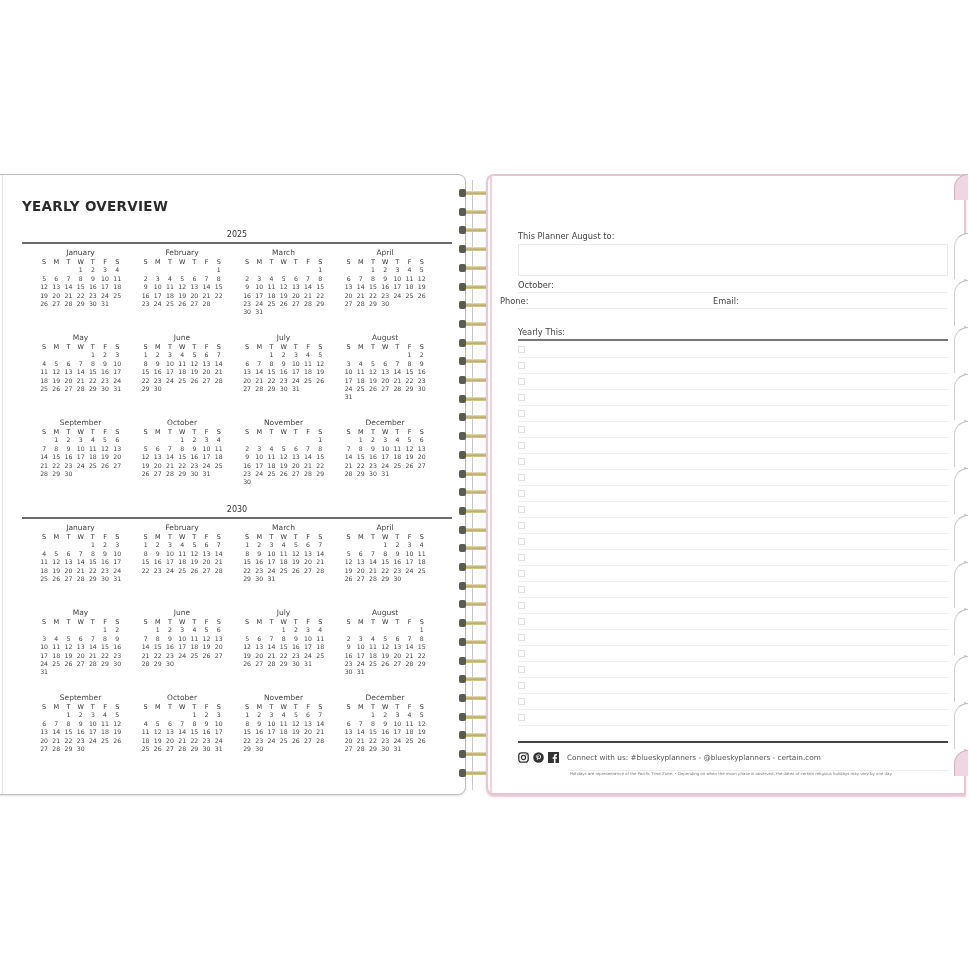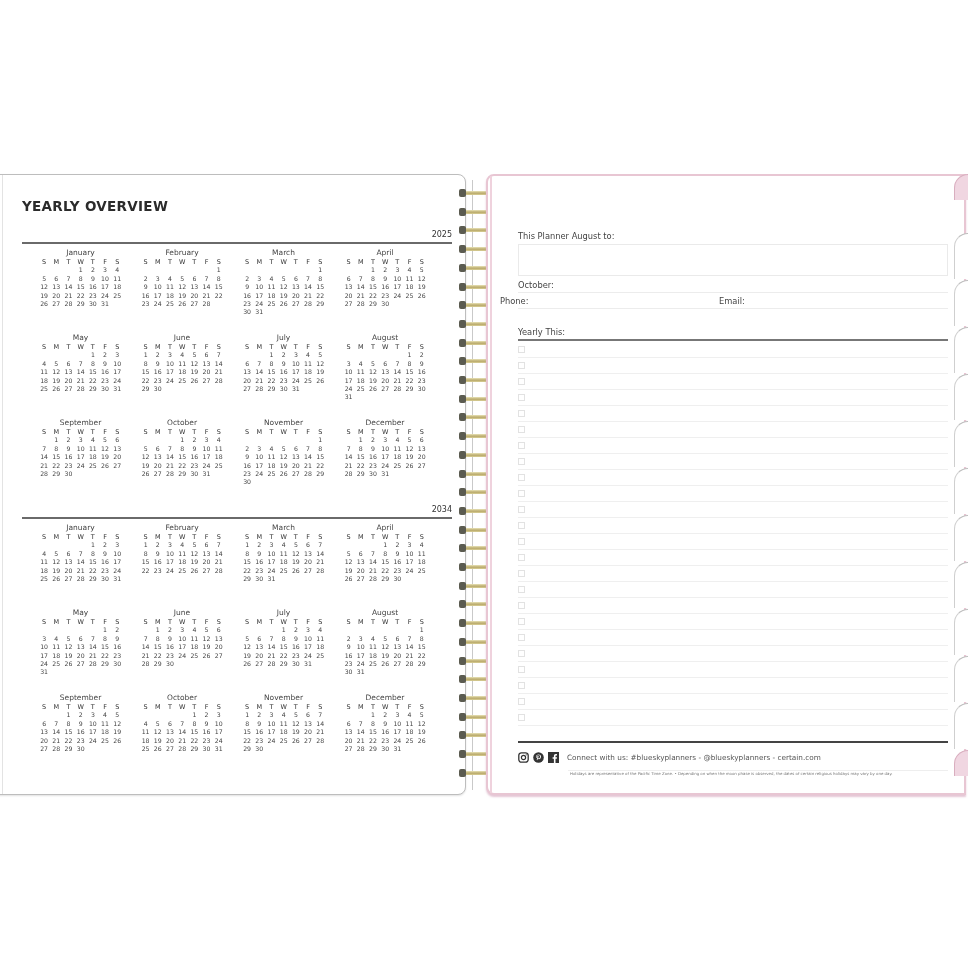--- a/index.html
+++ b/index.html
@@ -10,21 +10,21 @@
     position: absolute; left: -4px; top: 174px; width: 470px; height: 621px;
     background: #fff; border: 1px solid #bdbdbd; border-radius: 0 8px 8px 0;
     box-shadow: 0 1px 2px rgba(0,0,0,0.12);
   }
   .left-page .inner-edge { position:absolute; left:0; top:0; width:6px; height:100%; border-right:1px solid #e3e3e3; }
   .title {
     position: absolute; left: 25px; top: 23px; font-size: 13.5px; font-weight: bold;
     letter-spacing: 0.3px; color: #2b2b2b;
   }
   .year-block { position: absolute; left: 25px; width: 430px; }
-  .year-label { text-align: right; font-size: 8px; color: #333; height: 10px; line-height: 10px; }
+  .year-label { text-align: center; font-size: 8px; color: #333; height: 10px; line-height: 10px; }
   .year-rule { height: 2px; background: #6a6a6a; margin-top: 2px; }
   .months { display: grid; grid-template-columns: repeat(4, 101.5px); row-gap: 0; margin-top: 4px; }
   .month { height: 85px; padding-left: 16px; }
   .month-name { font-size: 7.5px; text-align: center; width: 85px; height: 10px; line-height: 10px; color: #444; }
   .cal { display: grid; grid-template-columns: repeat(7, 12.2px); grid-auto-rows: 8.4px; width: 85px; }
   .cal span { font-size: 6.2px; text-align: center; line-height: 8.4px; color: #444; }
   .cal span.hd { font-size: 6.5px; color: #333; }
 
   .spine { position: absolute; left: 458px; top: 180px; width: 30px; height: 610px; }
   .spine .bar { position:absolute; left:14px; top:0; width:1px; height:100%; background:#c9c9c9; }
@@ -619,21 +619,21 @@
             <span>28</span>
             <span>29</span>
             <span>30</span>
             <span>31</span>
           </div>
         </div>
       </div>
   </div>
 
   <div class="year-block" style="top:330px">
-    <div class="year-label">2034</div>
+    <div class="year-label">2030</div>
     <div class="year-rule"></div>
     <div class="months">
         <div class="month">
           <div class="month-name">January</div>
           <div class="cal">
             <span class="hd">S</span>
             <span class="hd">M</span>
             <span class="hd">T</span>
             <span class="hd">W</span>
             <span class="hd">T</span>
@@ -1338,21 +1338,21 @@
 
 <div class="right-page">
   <div class="pink-edge"></div>
 
   <div class="field-label" style="left:30px;top:55px">This Planner August to:</div>
   <div class="owner-box"></div>
 
   <div class="field-label" style="left:30px;top:104px">October:</div>
   <div class="hline" style="top:116px"></div>
   <div class="field-label" style="left:12px;top:120px">Phone:</div>
-  <div class="field-label" style="left:231px;top:120px">Email:</div>
+  <div class="field-label" style="left:225px;top:120px">Email:</div>
   <div class="hline" style="top:132px"></div>
 
   <div class="field-label" style="left:30px;top:151px">Yearly This:</div>
   <div class="goals-rule"></div>
   <div id="goals">
       <div class="goal-row" style="top: 166px;">
         <div class="cb"></div>
       </div>
       <div class="goal-row" style="top: 182px;">
         <div class="cb"></div>

